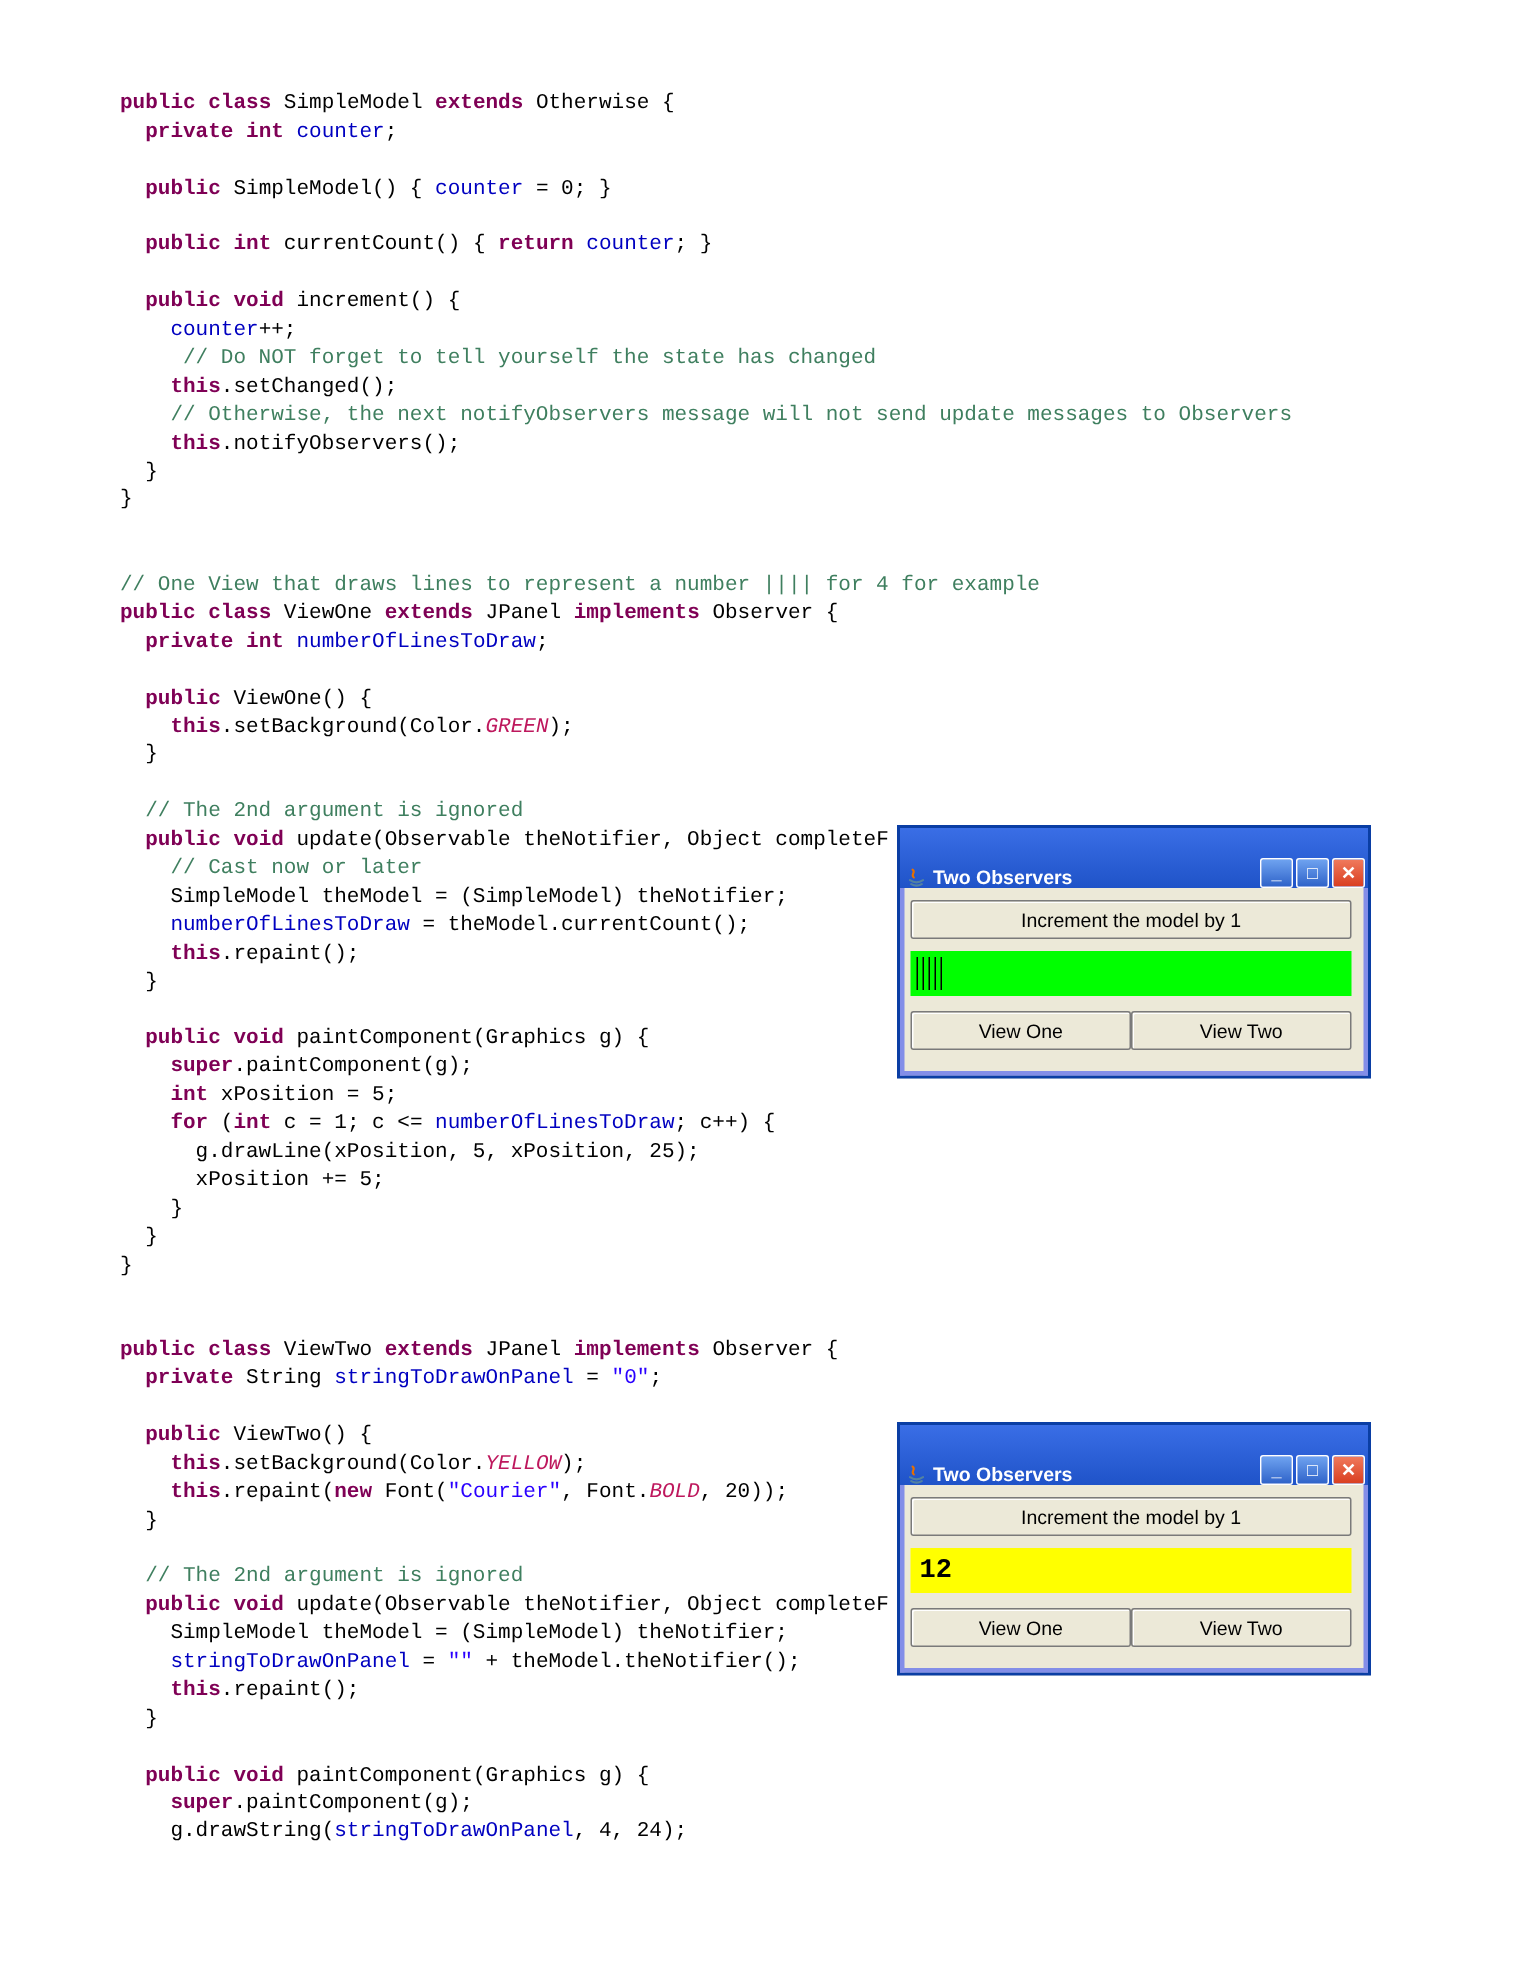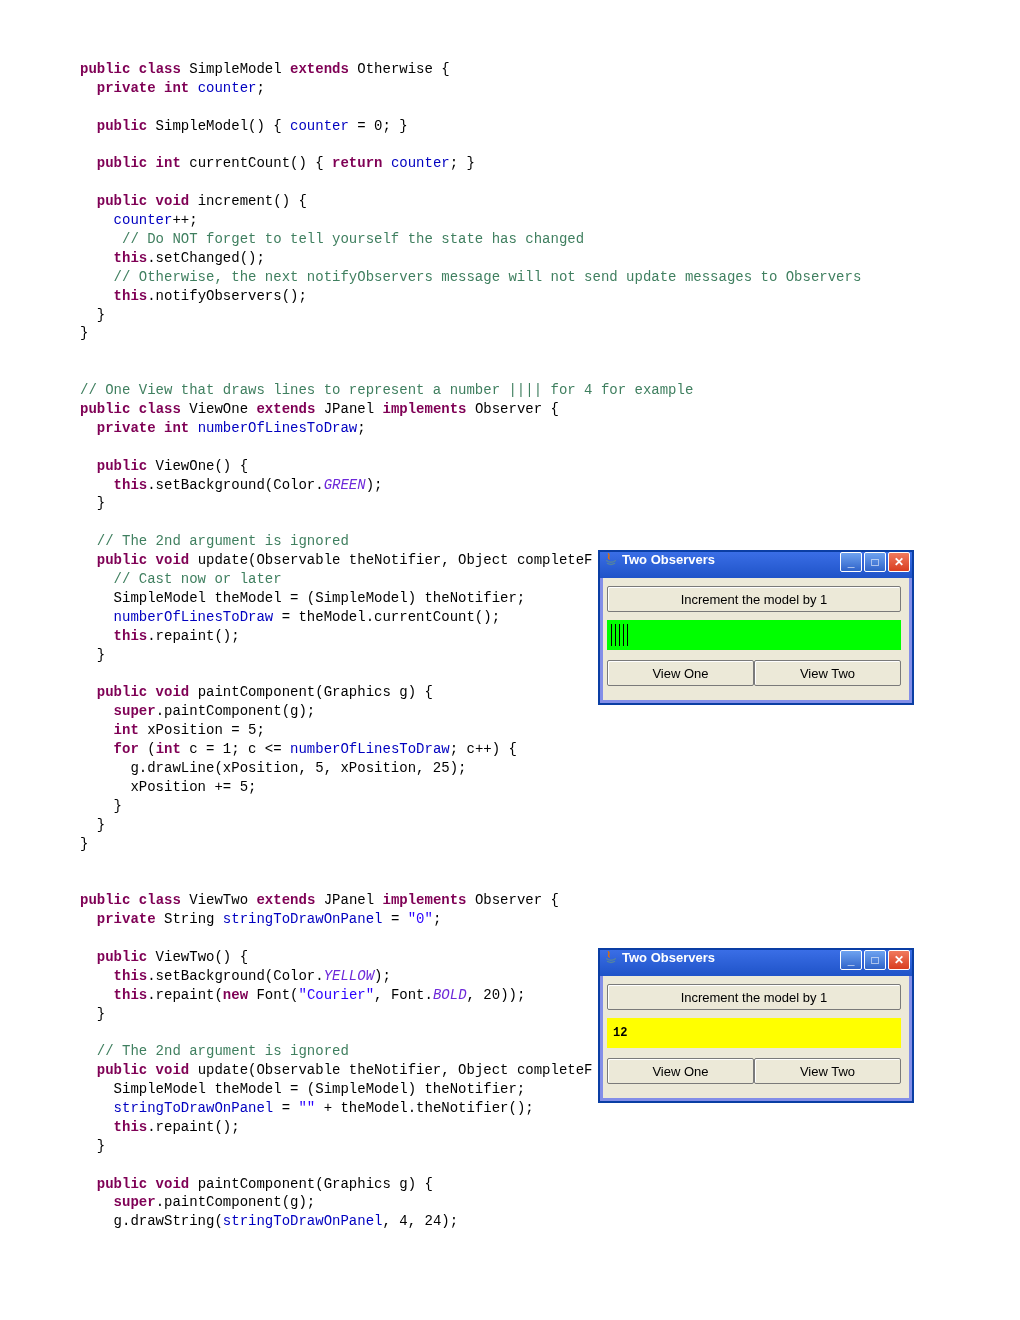--- a/index.html
+++ b/index.html
@@ -4,38 +4,38 @@
 <style>
   html,body{margin:0;padding:0;background:#fff;font-family:"Times New Roman",Times,serif;color:#000}
   .page{width:1020px;padding:60px 80px 40px 80px;box-sizing:border-box;position:relative}
   h2{font-size:24px;margin:0 0 22px 0;font-weight:bold}
   p.intro{font-size:17px;margin:0 0 24px 0}
   pre{font-family:"Courier New",Courier,monospace;font-size:14px;line-height:1.35;margin:0;white-space:pre}
   .kw{color:#7f0055;font-weight:bold}
   .fld{color:#0000c0}
   .cmt{color:#3f7f5f}
   .str{color:#2a00ff}
-  .sta{color:#6d28d9;font-style:italic}
+  .sta{color:#be185d;font-style:italic}
   
   .win{position:absolute;left:598px;width:312px;border:2px solid #0a3ea4;background:#ece9d8;box-shadow:0 0 0 1px #5a7edc inset}
   .win.win1{top:550px}
   .win.win2{top:948px}
-  .titlebar{height:26px;background:linear-gradient(#3a6ee6,#1f53c8);display:flex;align-items:flex-start;padding:0 2px 0 4px;gap:4px}
+  .titlebar{height:40px;background:linear-gradient(#3a6ee6,#1f53c8);display:flex;align-items:flex-end;padding:0 2px 0 4px;gap:4px}
   .titlebar .icon{width:14px;height:14px;display:inline-block}
   .titlebar .icon svg{display:block}
   .titlebar .title{flex:1;color:#fff;font-family:Tahoma,Arial,sans-serif;font-weight:bold;font-size:13px}
   .ctrls{display:flex;gap:2px}
   .ctrls .c{width:20px;height:18px;border:1px solid #fff;border-radius:2px;display:flex;align-items:center;justify-content:center;font-family:Arial,sans-serif;font-size:12px;font-weight:bold;color:#fff}
   .ctrls .cmin,.ctrls .cmax{background:linear-gradient(#6fa3f0,#2f63c9)}
   .ctrls .cclose{background:linear-gradient(#f07a5d,#d93e20)}
   .client{padding:8px 8px 14px 4px;border:3px solid #838ee8;border-top:none}
   .wbtn{display:block;width:100%;height:26px;background:#ece9d8;border:1px solid #7a7a7a;border-radius:2px;font-family:Arial,sans-serif;font-size:13px;box-shadow:inset 1px 1px 0 #fff}
   .panel{height:30px;margin:8px 0 10px 0}
   .panel.green{background:#00ff00}
-  .panel.yellow{background:#ffff00;display:flex;align-items:center;padding-left:6px;font-family:"Courier New",monospace;font-weight:bold;font-size:12px}
+  .panel.yellow{background:#ffff00;display:flex;align-items:center;padding-left:6px;font-family:"Courier New",monospace;font-weight:bold;font-size:18px}
   .lines{display:flex;gap:3px;padding:4px 0 0 4px}
   .lines span{display:block;width:1px;height:22px;background:#000}
   .brow{display:flex;}
   .brow .wbtn{flex:1}
 </style>
 </head>
 <body>
 
 <div class="page">
 

